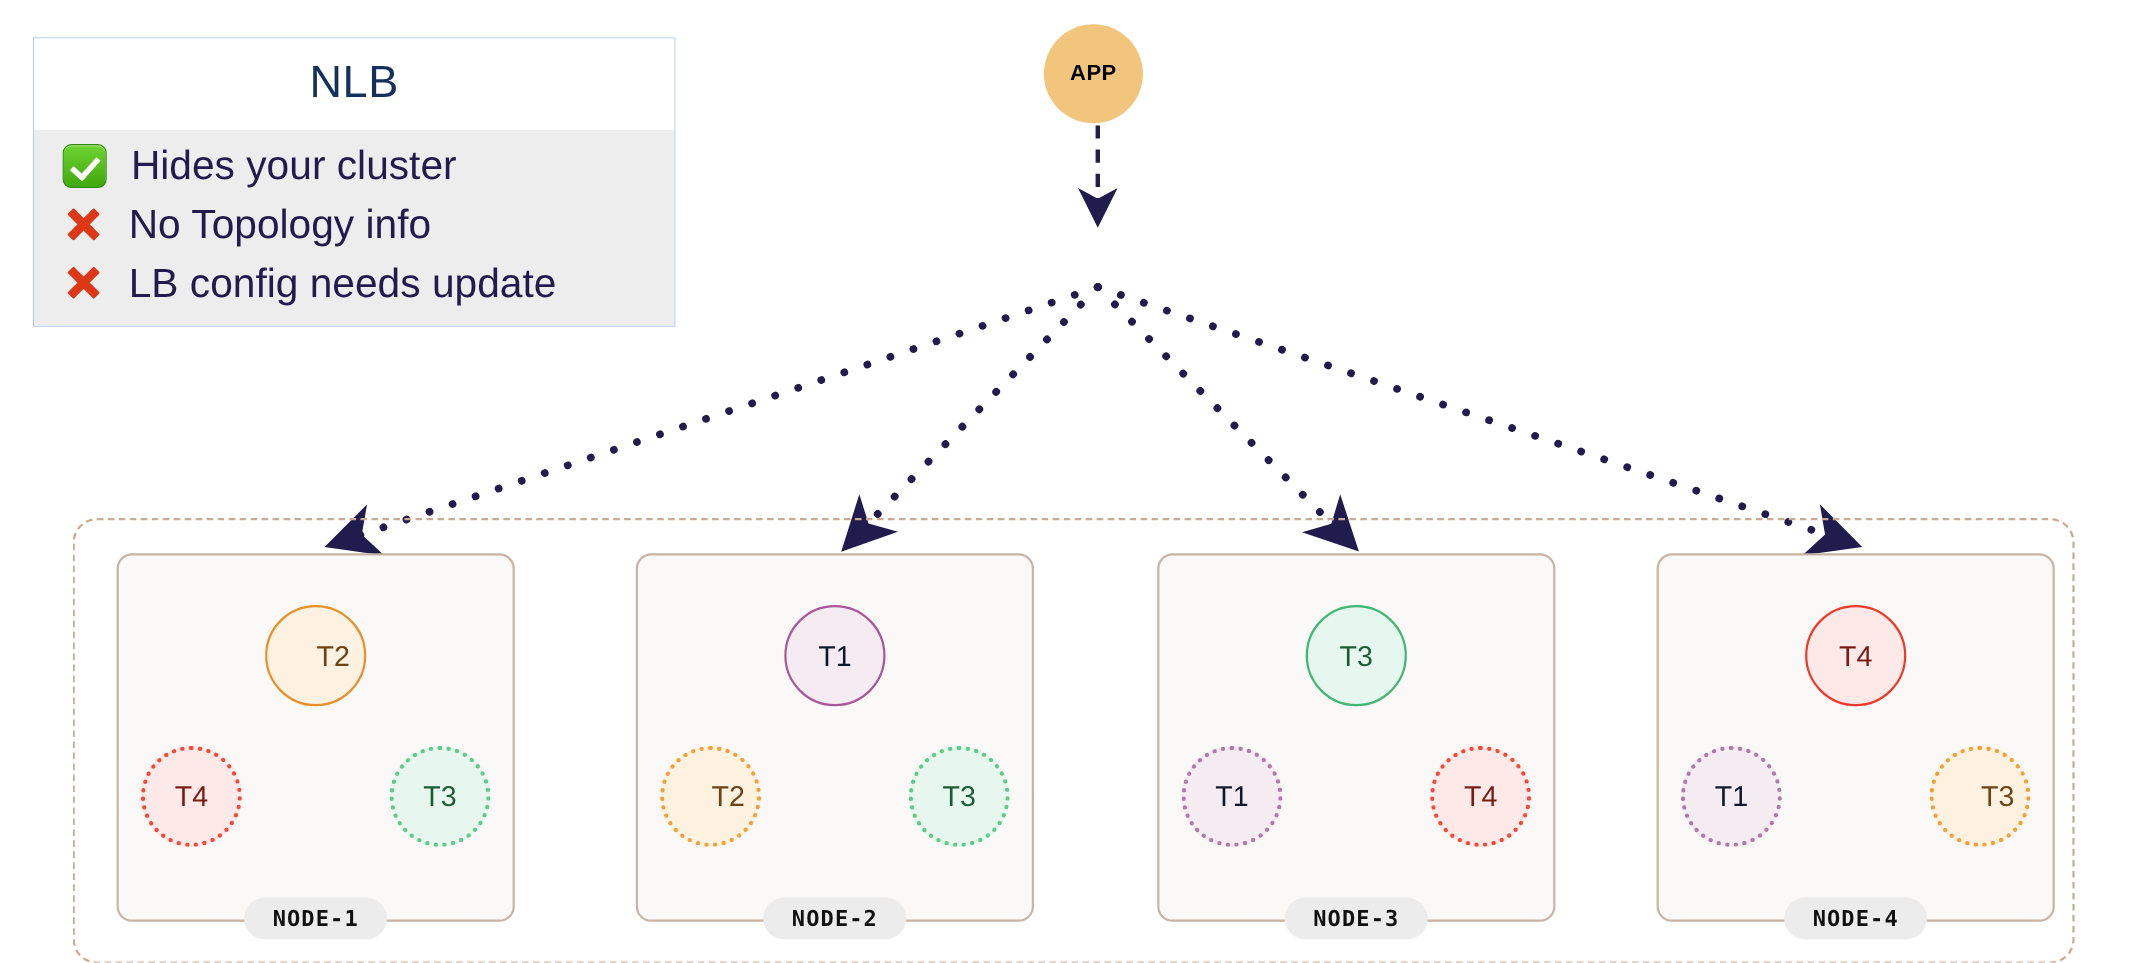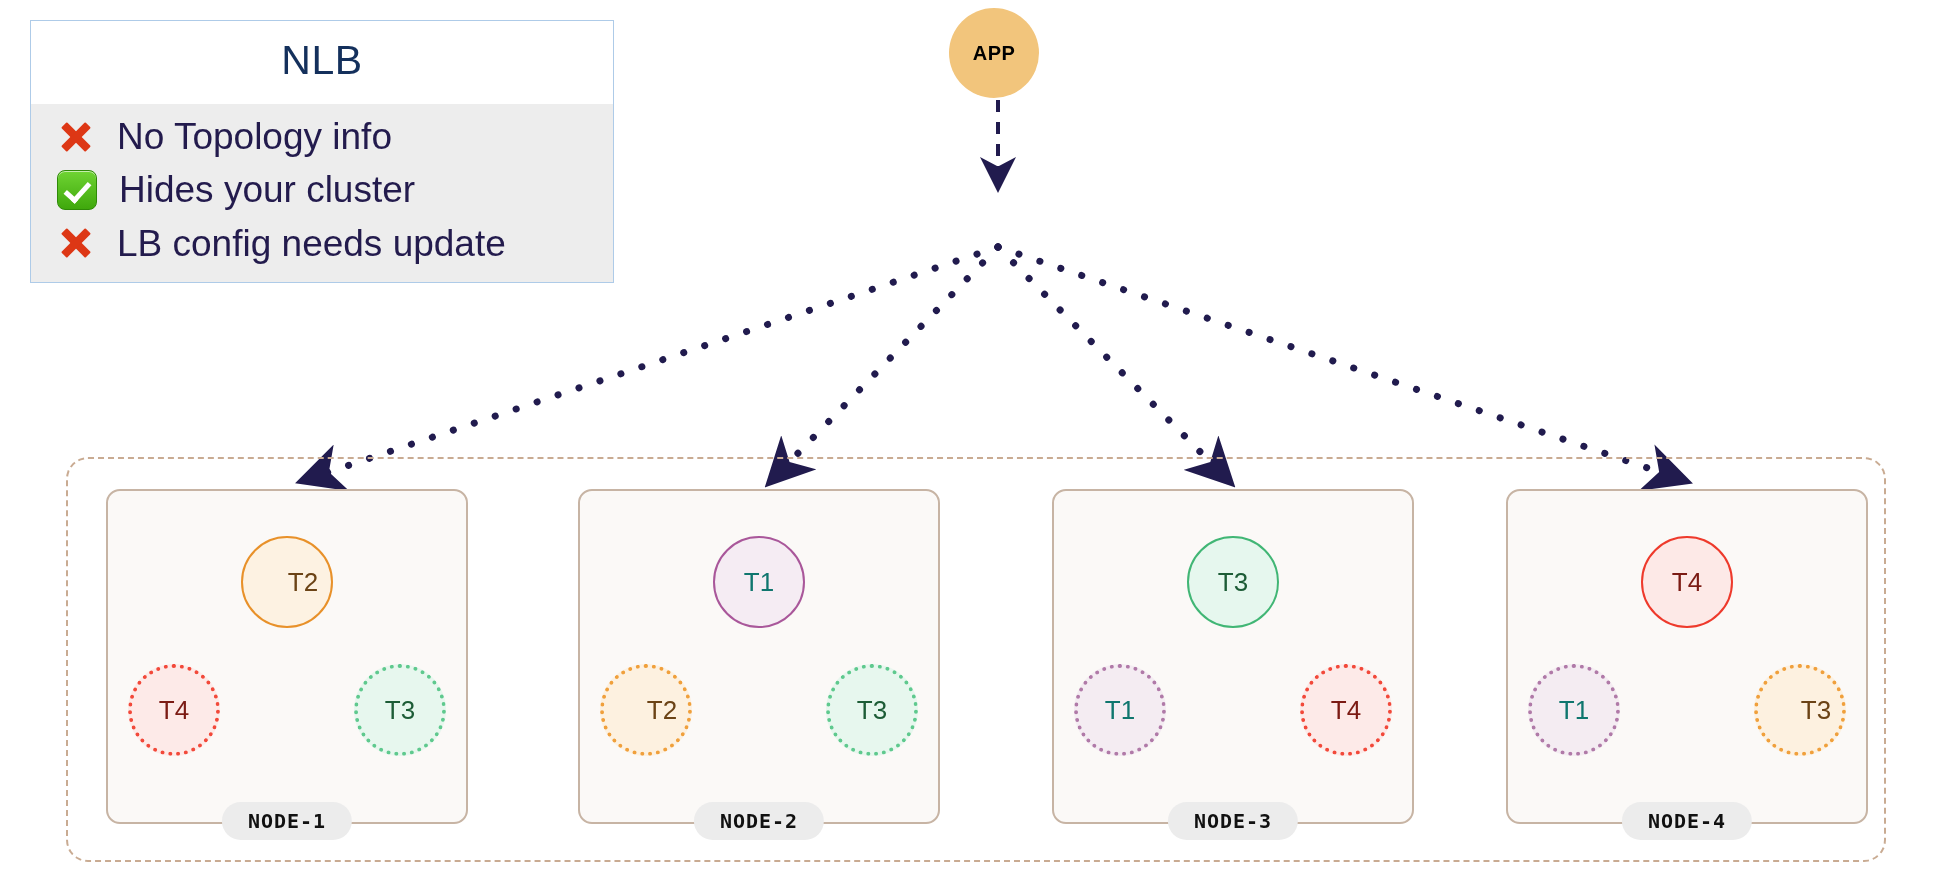--- a/index.html
+++ b/index.html
@@ -10,21 +10,21 @@
   body {
     font-family: "Liberation Sans", sans-serif;
     width: 1941px;
     height: 875px;
     position: relative;
     overflow: hidden;
   }
 
   #canvas {
     position: absolute;
-    left: 0; top: 2px;
+    left: 0; top: 16px;
     width: 1941px;
     height: 701px;
   }
 
   
   #edges {
     position: absolute;
     left: 0; top: 0;
     width: 1941px;
     height: 875px;
@@ -226,21 +226,21 @@
 
   
   .pos-top  { top: 45px;  left: 50%; margin-left: -46px; }
   .pos-bl   { top: 173px; left: 20px; }
   .pos-br   { top: 173px; right: 20px; }
 
   
   .c-orange { border-color: #e8912a; background: #fdf2e2; }
   .c-orange span { color: #6b4316; margin-left: 32px; }
   .c-purple { border-color: #a9579a; background: #f5ecf3; }
-  .c-purple span { color: #0f766e; }
+  .c-purple span { color: #0f172a; }
   .c-green  { border-color: #41b675; background: #e6f7ee; }
   .c-green span { color: #1d5c36; }
   .c-red    { border-color: #ee3a2c; background: #fde9e7; }
   .c-red span { color: #7b1b14; }
 
   .c-orange.replica { border-color: #f0a03c; background: #fdf1e0; }
   .c-purple.replica { border-color: #b07aa8; background: #f4ecf2; }
   .c-green.replica  { border-color: #5fc98e; background: #e7f7ee; }
   .c-red.replica    { border-color: #f2493a; background: #fdeae8; }
 </style>
@@ -265,27 +265,27 @@
     <path d="M998,245 L772,478" stroke="#211b4e" stroke-width="7" fill="none" stroke-linecap="round" stroke-dasharray="0.1,22" marker-end="url(#arrowDot)"></path>
     <path d="M998,245 L1228,478" stroke="#211b4e" stroke-width="7" fill="none" stroke-linecap="round" stroke-dasharray="0.1,22" marker-end="url(#arrowDot)"></path>
     <path d="M998,245 L1683,478" stroke="#211b4e" stroke-width="7" fill="none" stroke-linecap="round" stroke-dasharray="0.1,22" marker-end="url(#arrowDot)"></path>
   </svg>
 
   <div id="nlb-card">
     <div id="nlb-title">NLB</div>
     <div id="nlb-list">
 
       <div class="nlb-row">
+        <div class="nlb-icon icon-check"></div>
+        <div class="nlb-text">Hides your cluster</div>
+      </div>
+
+      <div class="nlb-row">
         <div class="nlb-icon icon-x"></div>
         <div class="nlb-text">No Topology info</div>
-      </div>
-
-      <div class="nlb-row">
-        <div class="nlb-icon icon-check"></div>
-        <div class="nlb-text">Hides your cluster</div>
       </div>
 
       <div class="nlb-row">
         <div class="nlb-icon icon-x"></div>
         <div class="nlb-text">LB config needs update</div>
       </div>
 
     </div>
   </div>
 

